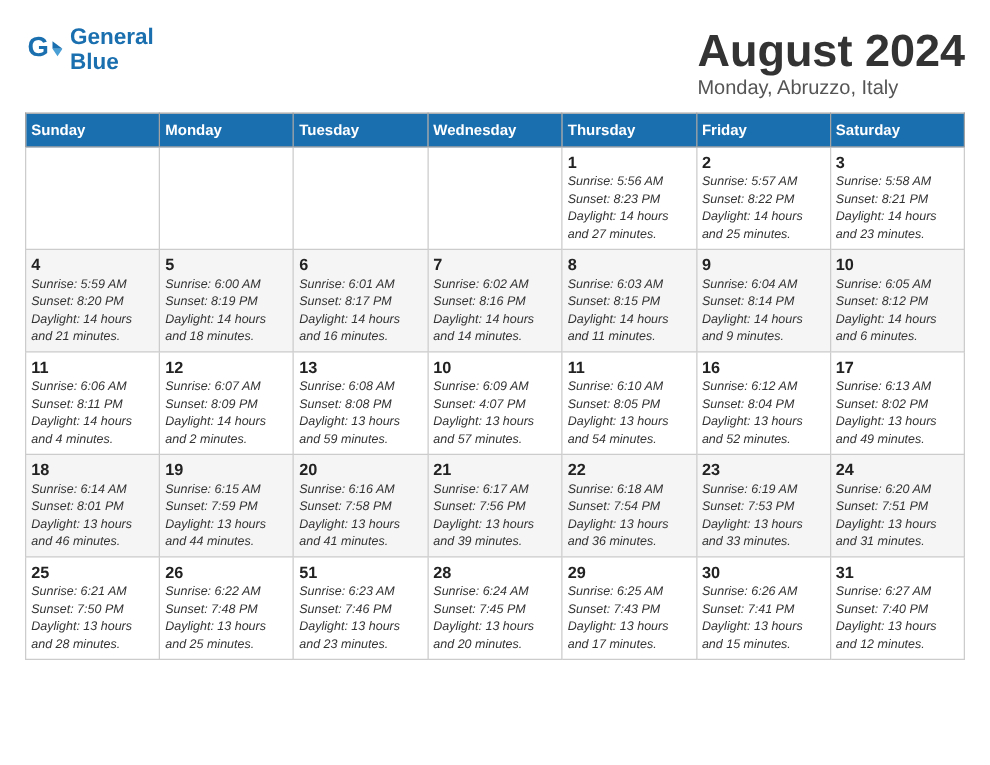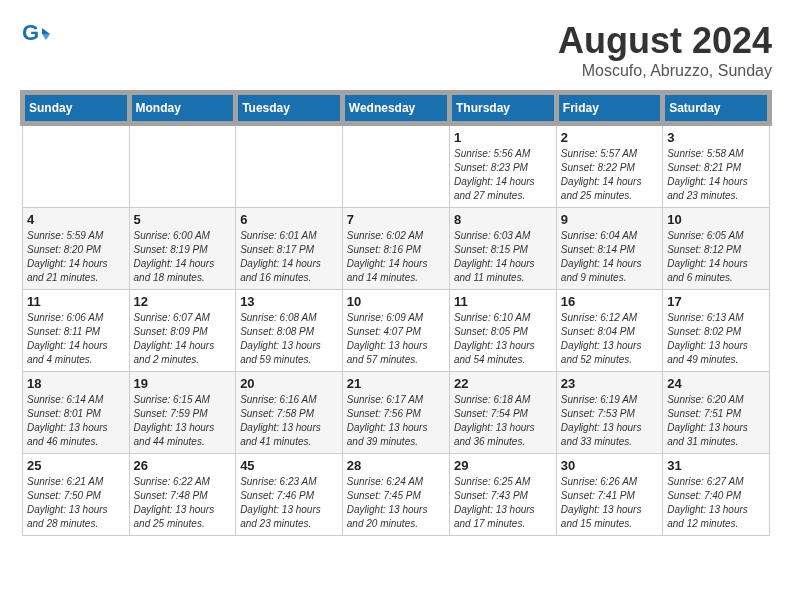--- a/index.html
+++ b/index.html
@@ -26,21 +26,21 @@
       font-weight: bold;
       color: #333;
       line-height: 1.1;
     }
     .logo-text span { color: #1a6faf; }
     .logo-icon {
       width: 30px;
       height: 30px;
     }
     .title-block {
-      text-align: right;
+      text-align: left;
     }
     .month-title {
       font-size: 36px;
       font-weight: bold;
       color: #333;
     }
     .location {
       font-size: 16px;
       color: #555;
     }
@@ -49,21 +49,21 @@
       border-collapse: collapse;
       font-size: 11px;
     }
     thead tr th {
       background-color: #1a6faf;
       color: #fff;
       padding: 6px 4px;
       text-align: left;
       font-size: 12px;
       font-weight: bold;
-      border: 5px solid #a3a3a3;
+      border: 1px solid #a3a3a3;
     }
     tbody tr td {
       border: 1px solid #ccc;
       vertical-align: top;
       padding: 4px;
       width: 108px;
       min-height: 80px;
       background: #fff;
     }
     tbody tr:nth-child(even) td {
@@ -88,24 +88,28 @@
 </head>
 <body>
 
 <div class="header">
   <div class="logo">
     <svg class="logo-icon" viewBox="0 0 30 30">
       <text x="2" y="20" font-size="22" font-family="Arial" font-weight="bold" fill="#1a6faf">G</text>
       <polygon points="22,8 30,14 22,14" fill="#1a6faf"></polygon>
       <polygon points="22,14 30,14 26,20" fill="#4a9fd4"></polygon>
     </svg>
+    <div class="logo-text">
+      <div><span>General</span></div>
+      <div><span>Blue</span></div>
+    </div>
   </div>
   <div class="title-block">
     <div class="month-title">August 2024</div>
-    <div class="location">Moscufo, Abruzzo, Sunday</div>
+    <div class="location">Monday, Abruzzo, Italy</div>
   </div>
 </div>
 
 <table>
   <thead>
     <tr>
     <th>Sunday</th>
         <th>Monday</th>
         <th>Tuesday</th>
         <th>Wednesday</th>
@@ -278,21 +282,21 @@
 Sunset: 7:50 PM
 Daylight: 13 hours and 28 minutes.</div>
         </td>
         <td>
           <div class="day-num">26</div>
           <div class="day-info">Sunrise: 6:22 AM
 Sunset: 7:48 PM
 Daylight: 13 hours and 25 minutes.</div>
         </td>
         <td>
-          <div class="day-num">45</div>
+          <div class="day-num">51</div>
           <div class="day-info">Sunrise: 6:23 AM
 Sunset: 7:46 PM
 Daylight: 13 hours and 23 minutes.</div>
         </td>
         <td>
           <div class="day-num">28</div>
           <div class="day-info">Sunrise: 6:24 AM
 Sunset: 7:45 PM
 Daylight: 13 hours and 20 minutes.</div>
         </td>

